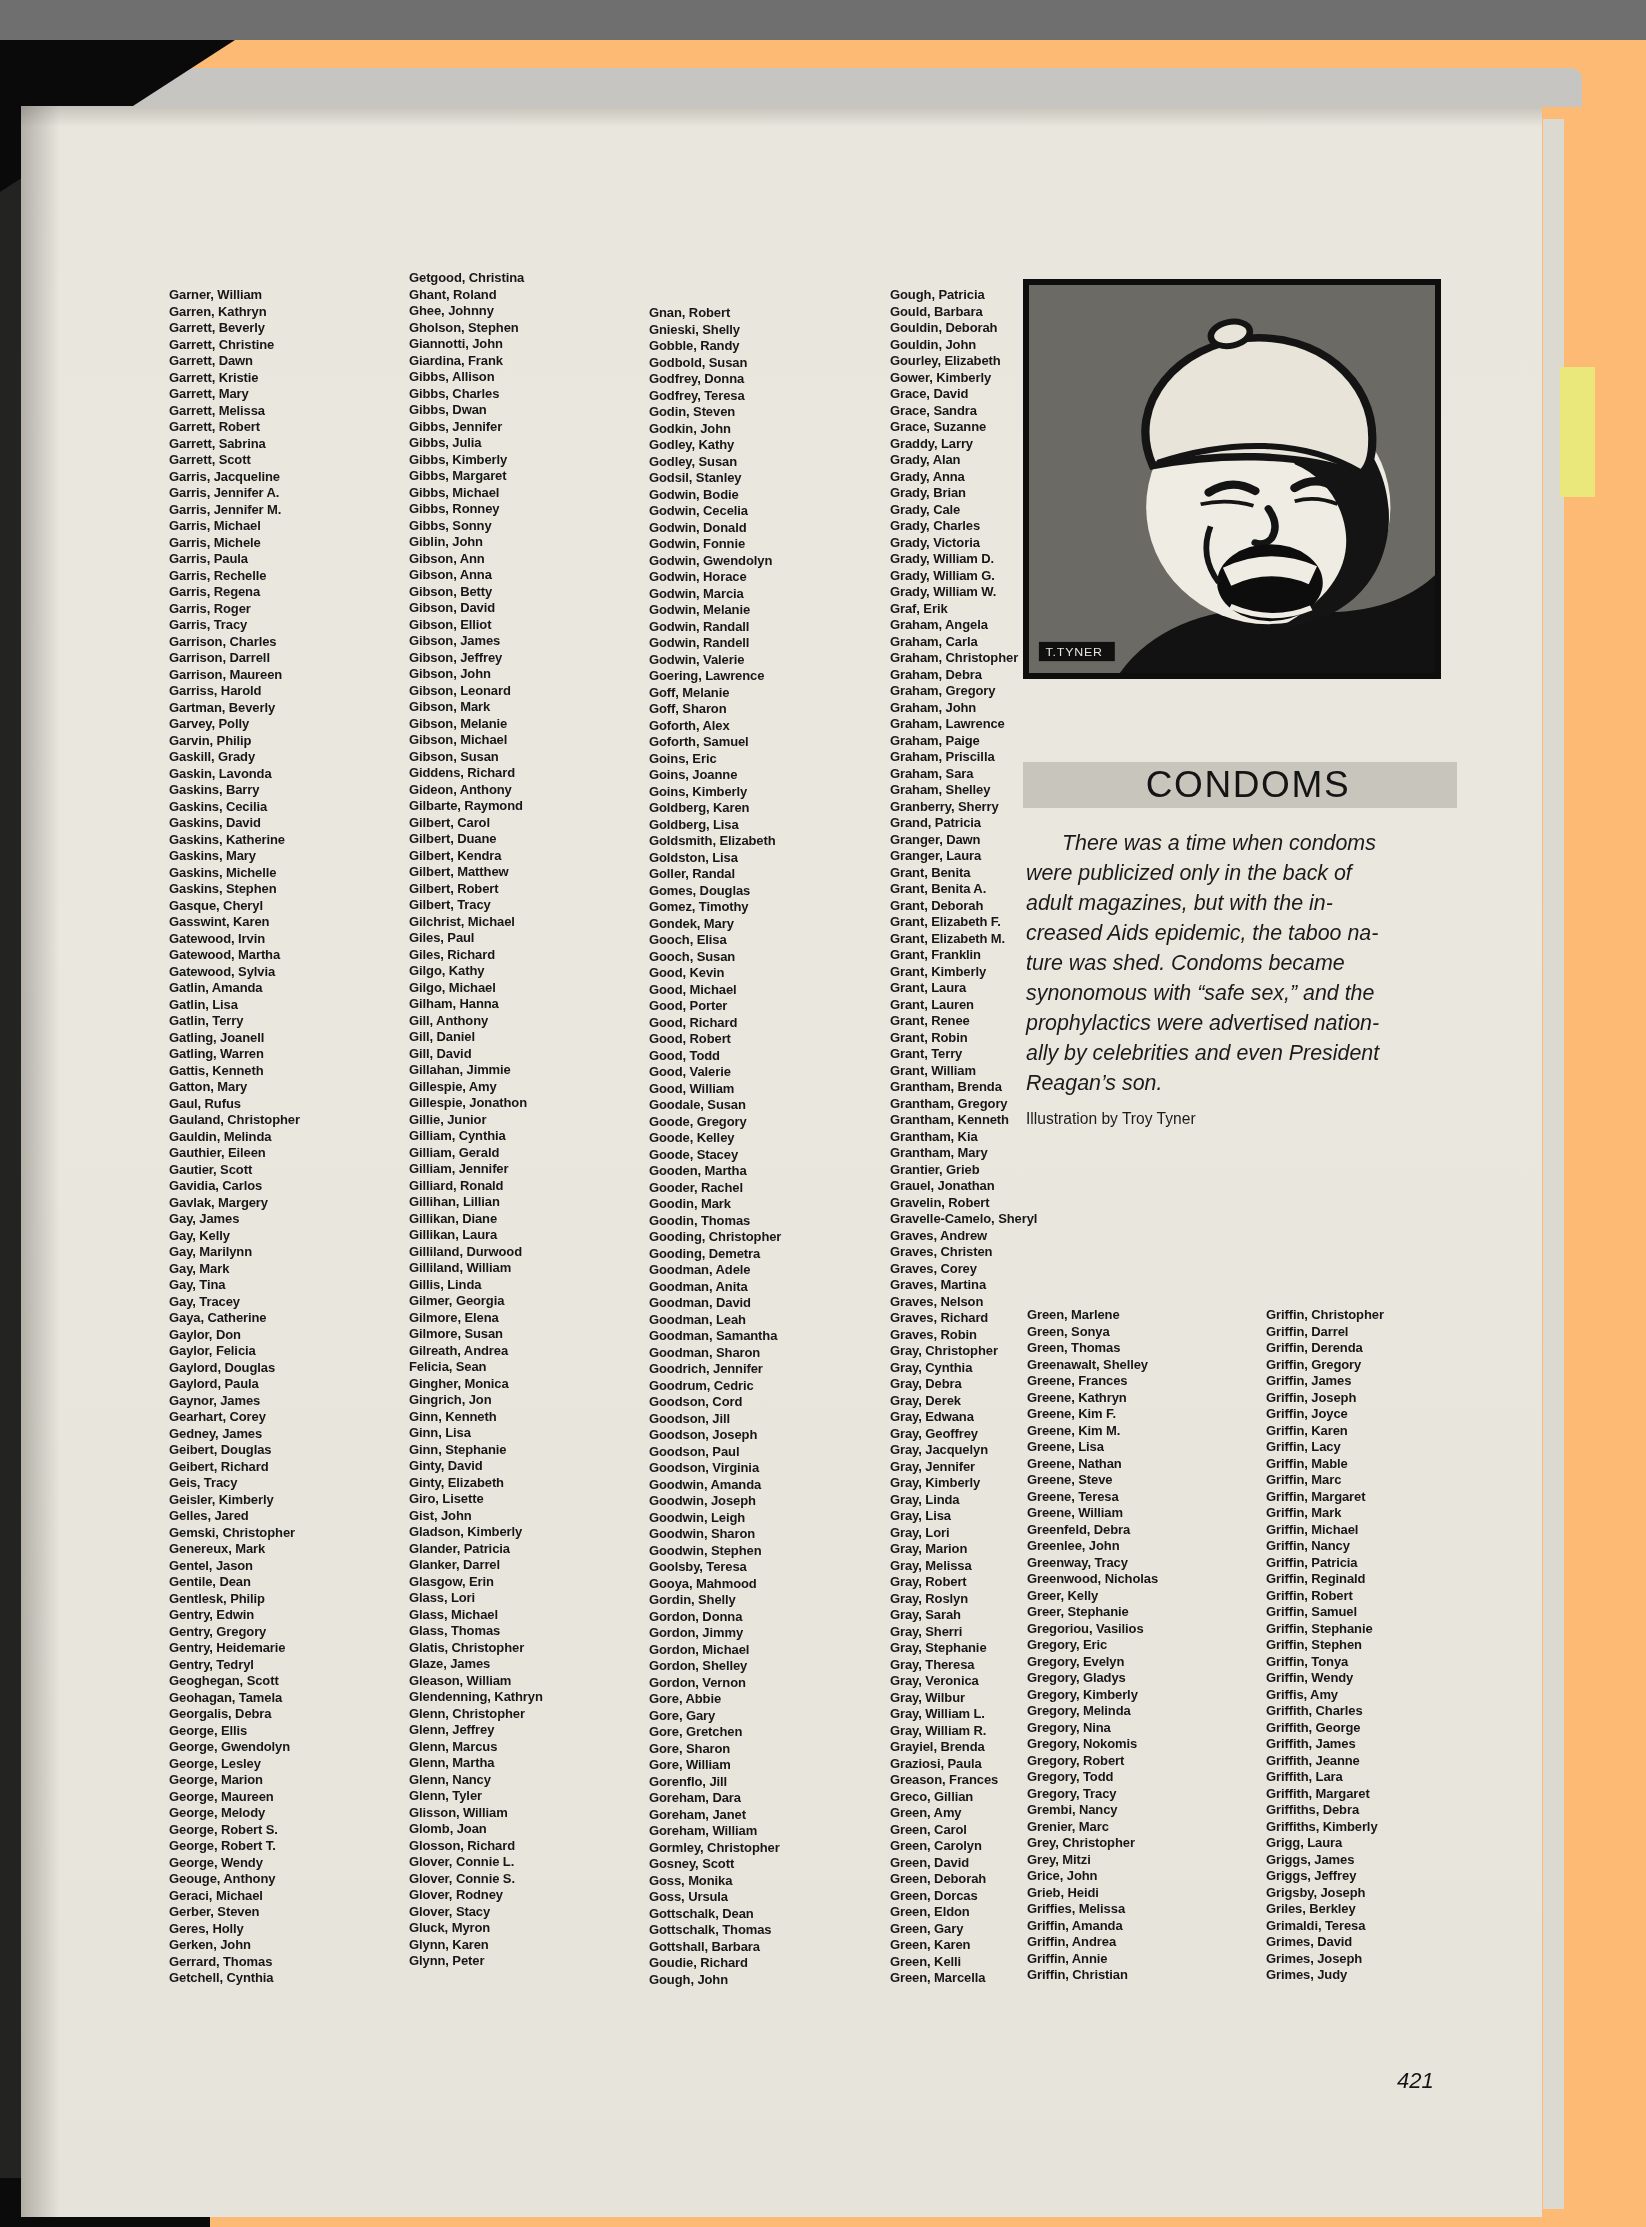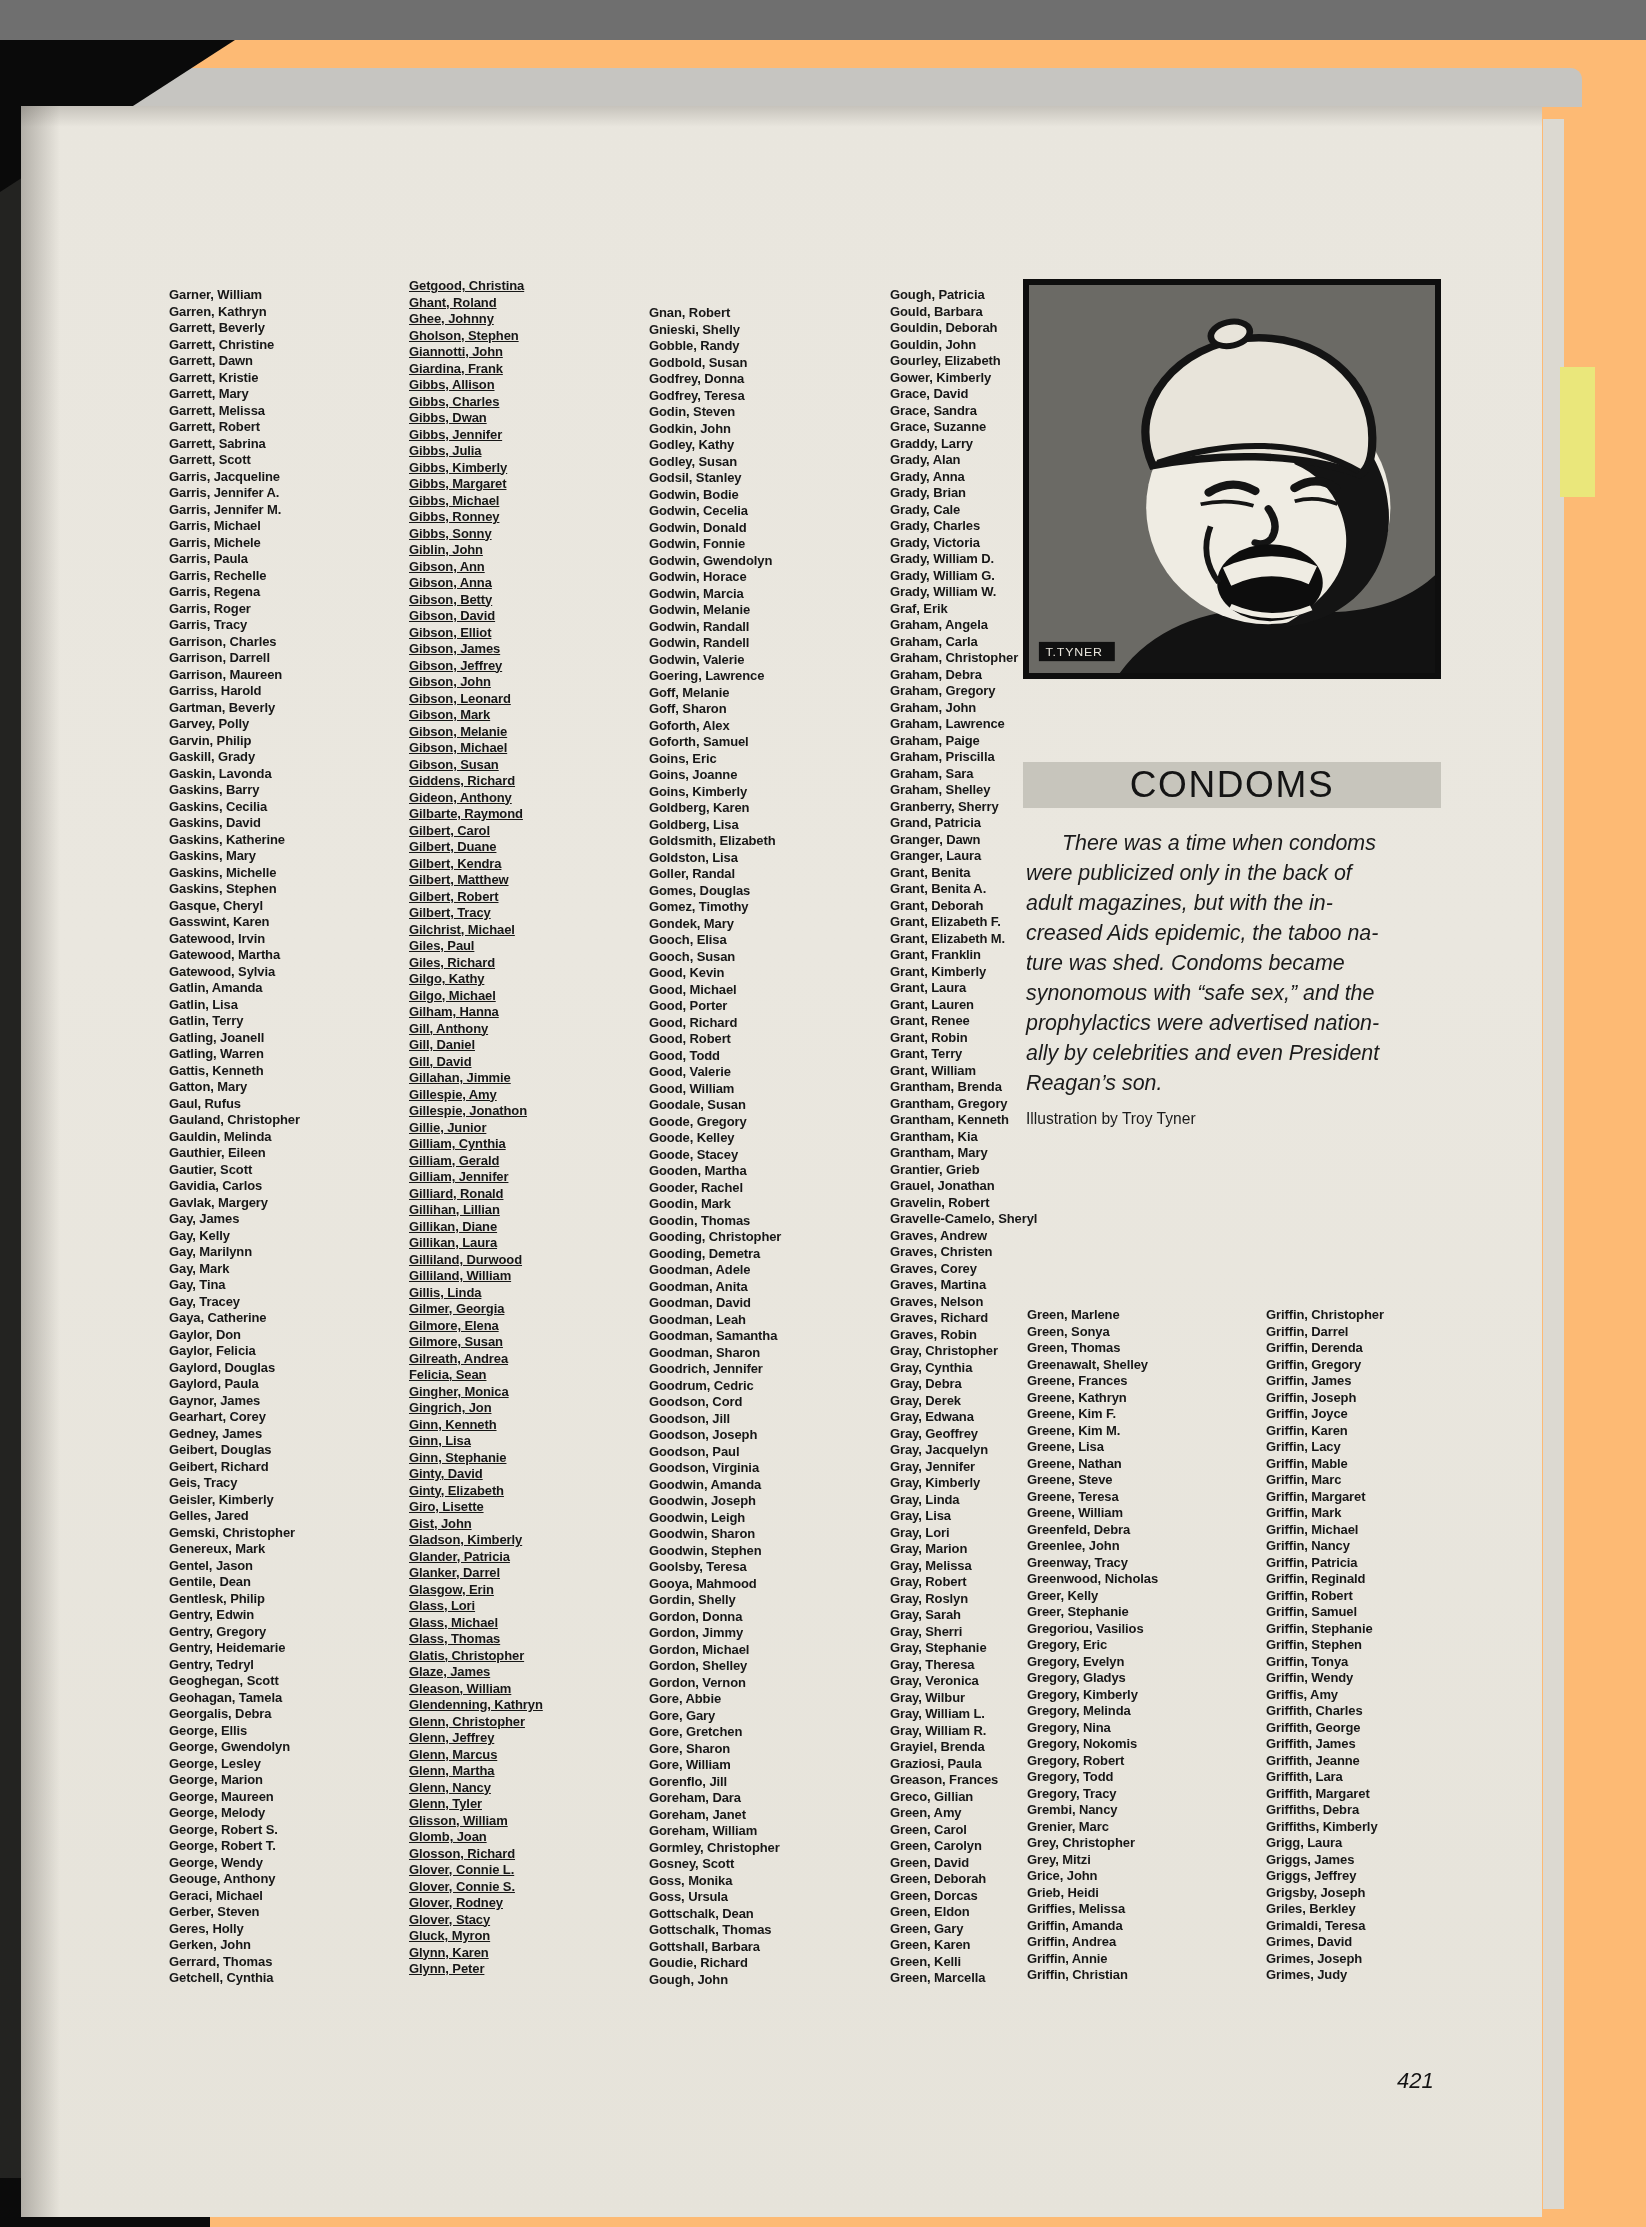--- a/index.html
+++ b/index.html
@@ -22,32 +22,32 @@
         background:linear-gradient(180deg,#e9e6de,#eae7df 40%,#e6e3da);}
   .page::before{content:'';position:absolute;left:0;top:0;bottom:0;width:39px;
         background:linear-gradient(90deg,rgba(40,35,30,.28),rgba(40,35,30,0));}
   .page::after{content:'';position:absolute;left:0;top:0;right:0;height:21.4px;
         background:linear-gradient(180deg,rgba(40,35,30,.18),rgba(40,35,30,0));}
 
   
   .col{position:absolute;color:#171717;font-weight:bold;font-size:13px;line-height:16.5px;
        letter-spacing:-0.1px;white-space:nowrap;}
   .col1{left:169px;top:247px;}
-  .col2{left:409px;top:238px;text-decoration:underline;}
+  .col2{left:409px;top:230px;}
   .col3{left:649px;top:265px;}
   .col4{left:890px;top:247px;}
   .col5{left:1027px;top:1267px;}
   .col6{left:1266px;top:1267px;}
 
   
   .illustration{position:absolute;left:1023px;top:239px;width:418px;height:400px;
         border:6.6px solid #0e0e0e;box-sizing:border-box;background:#efece3;}
   .illustration svg{display:block;width:100%;height:100%;}
   .title-bar{position:absolute;left:1023px;top:722px;width:418px;height:46px;background:#c7c5bc;
-        display:flex;align-items:center;justify-content:center;}
+        display:flex;align-items:center;justify-content:center;padding-left:16px;}
   .title-bar span{font-size:37px;letter-spacing:1.6px;color:#141414;}
   .feature-body{position:absolute;left:1026px;top:788px;width:428px;font-style:italic;
         font-size:21.4px;line-height:30px;color:#1b1b1b;}
   .feature-body .body-line{white-space:nowrap;}
   .feature-body .body-line:first-child{text-indent:36px;}
   .feature-credit{position:absolute;left:1026px;top:1070px;font-size:15.6px;color:#1b1b1b;}
   .page-number{position:absolute;left:1397px;top:2028px;font-size:22px;font-weight:normal;
         font-style:italic;color:#141414;}
 </style>
 </head>

